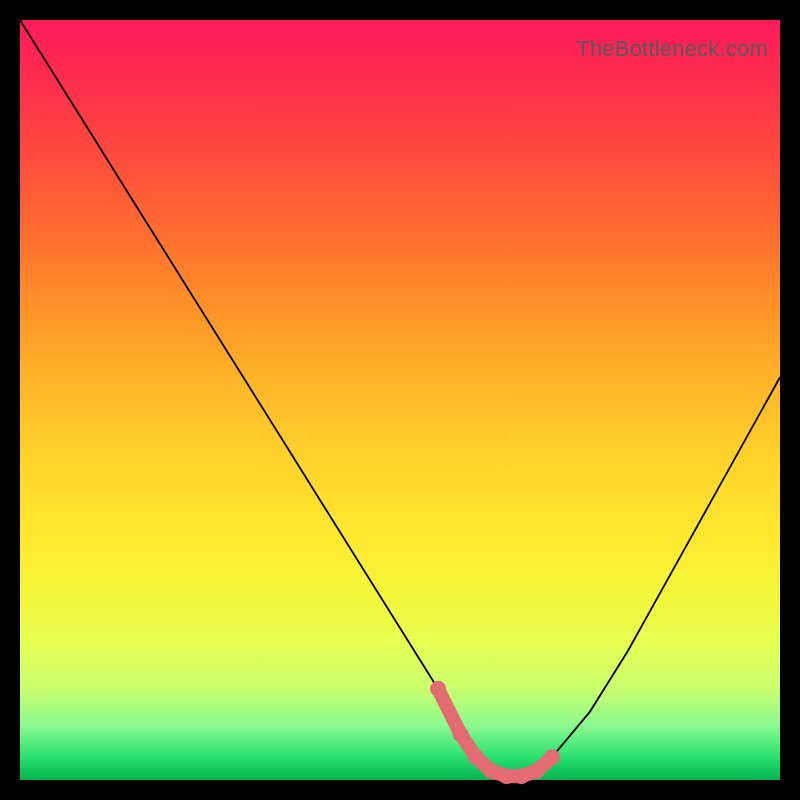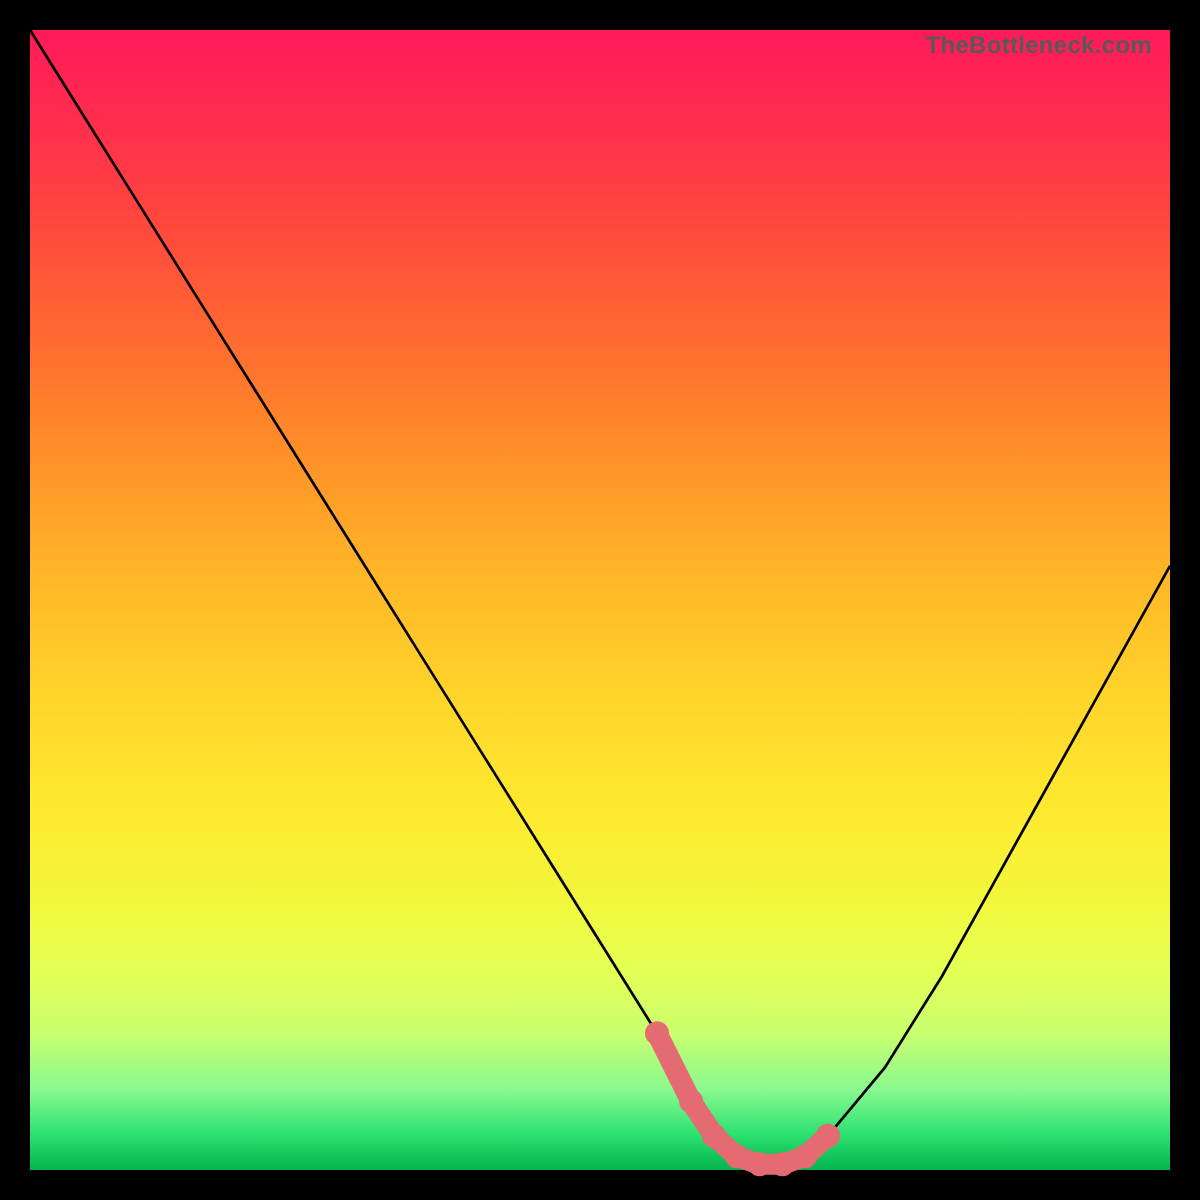--- a/index.html
+++ b/index.html
@@ -37,25 +37,25 @@
       #f3f73a 76%,
       #e6ff52 82%,
       #c9ff6e 88%,
       #88f98f 93%,
       #29e06e 97%,
       #04b44f 100%
     );
   }
   .watermark {
     position: absolute;
-    top: 2px;
+    top: 16px;
     right: 12px;
     color: #595959;
-    font-size: 16px;
-    font-weight: 700;
+    font-size: 22px;
+    font-weight: 400;
     letter-spacing: 0.2px;
     user-select: none;
   }
   svg.curve {
     position: absolute;
     left: 0;
     top: 0;
     width: 760px;
     height: 760px;
     overflow: visible;

